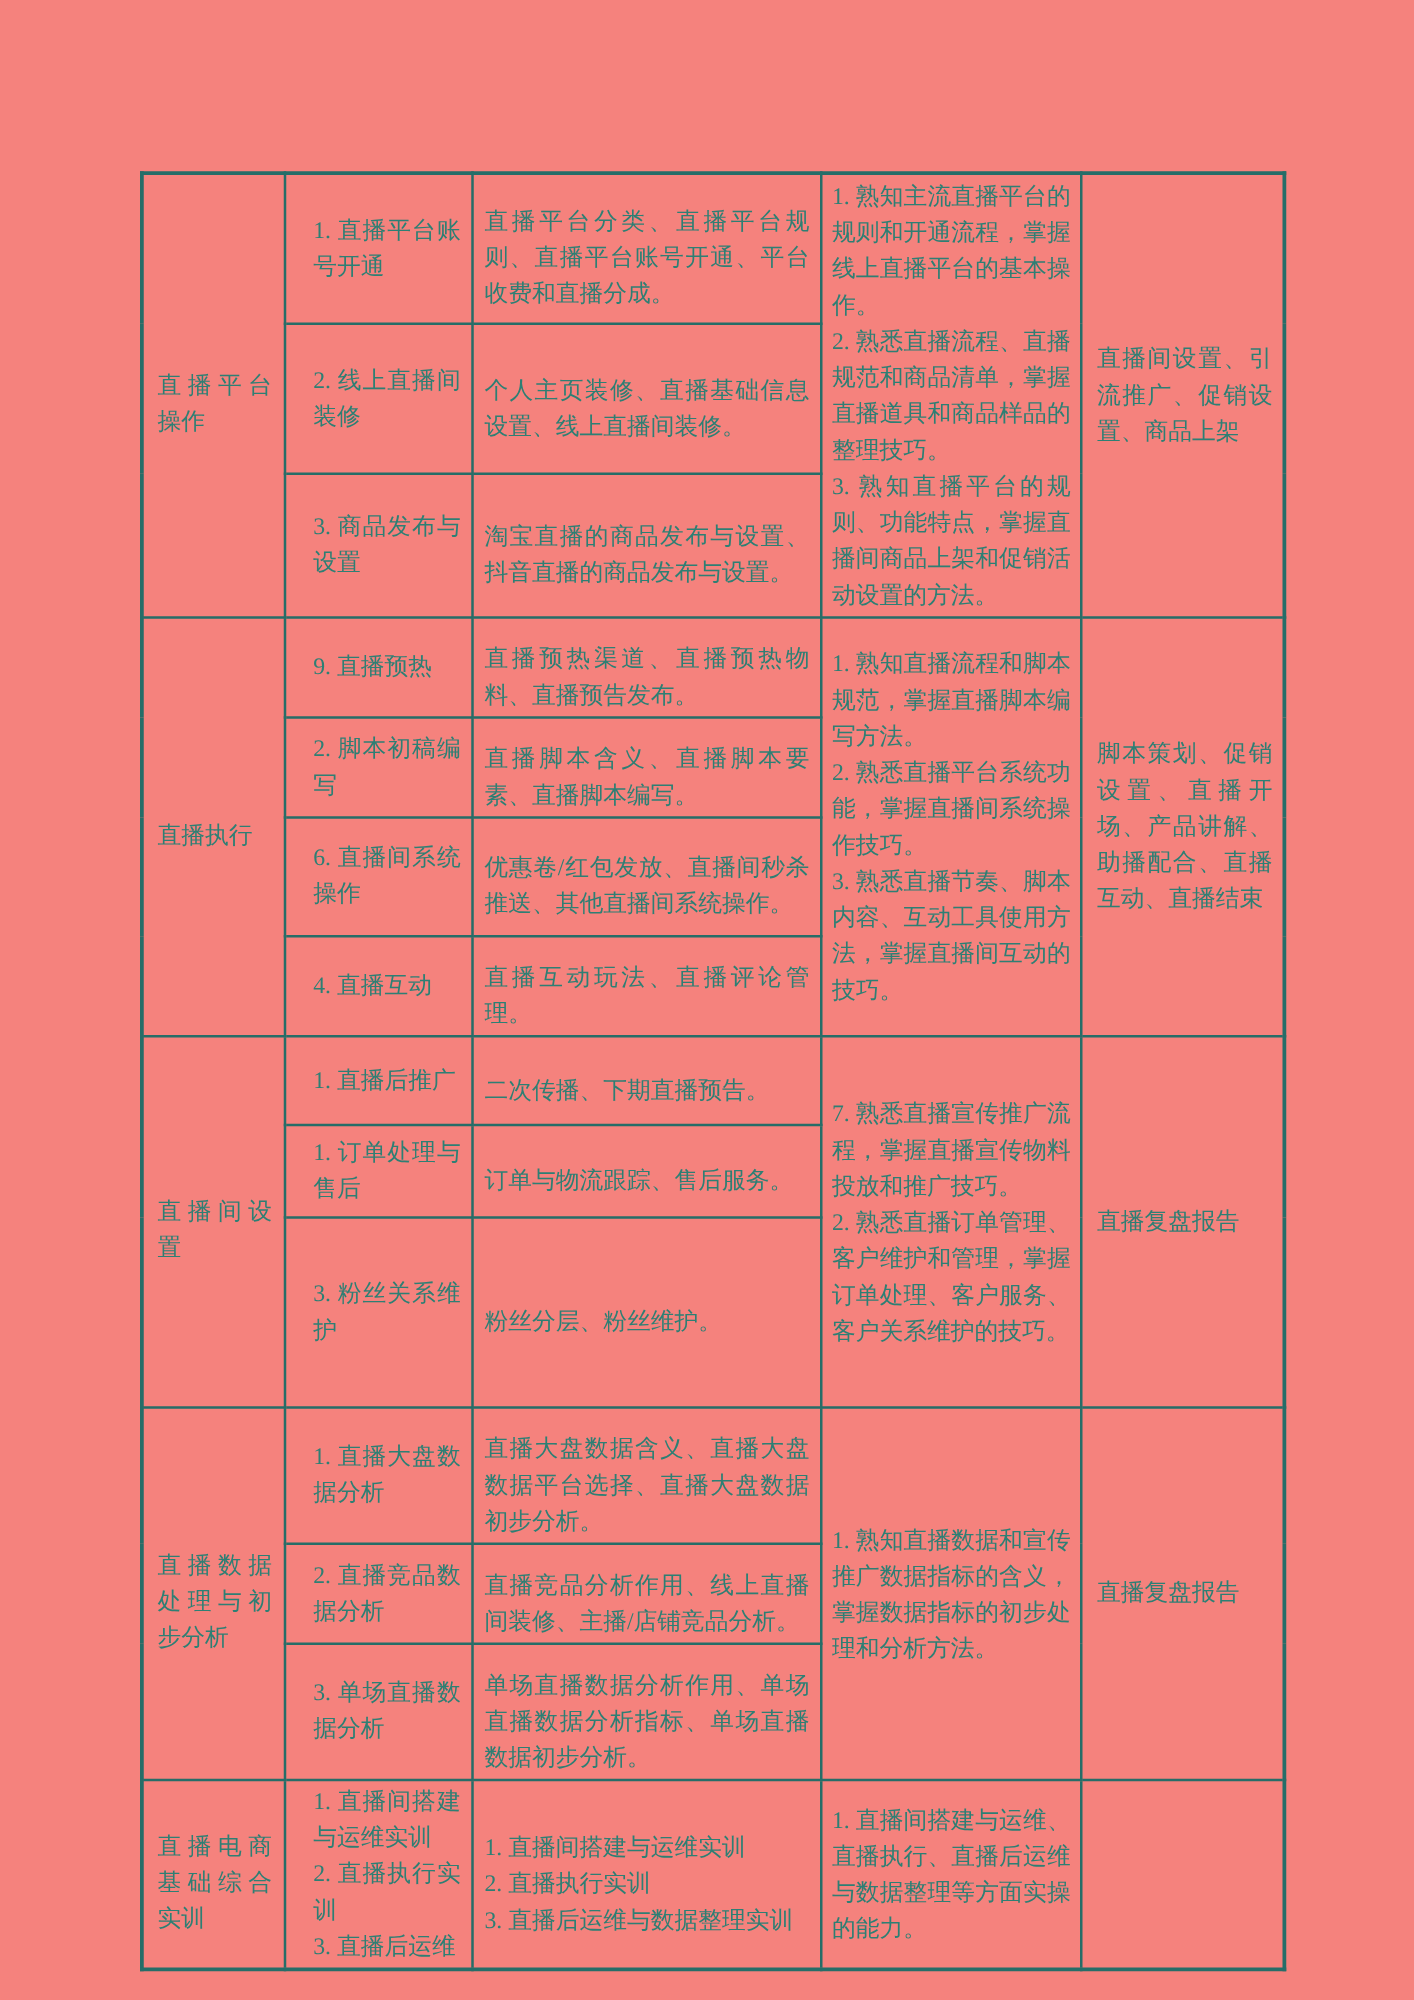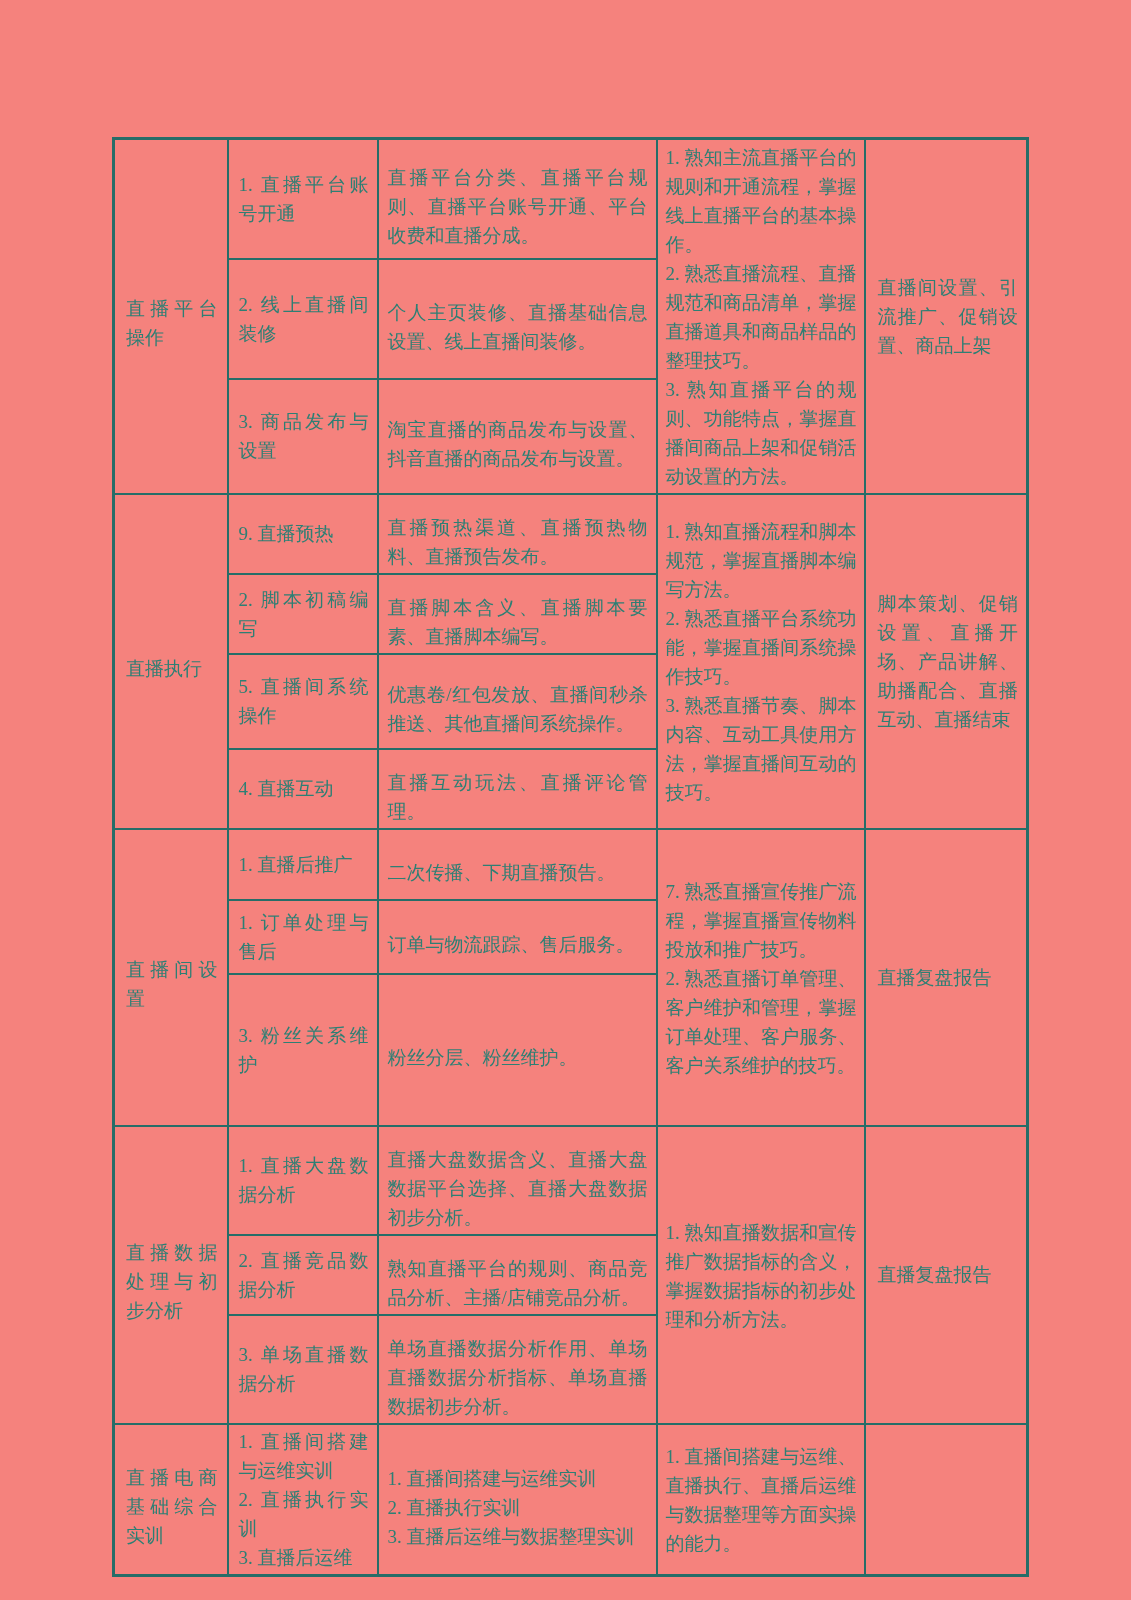--- a/index.html
+++ b/index.html
@@ -40,21 +40,21 @@
     white-space: pre-line;
     text-align: justify;
     text-align-last: left;
     overflow: hidden;
     box-sizing: border-box;
   }
   td.cat {
     padding: 16px 9px 2px 11px;
   }
   td.topic {
-    padding: 2px 8px 2px 10px;
+    padding: 2px 8px 2px 22px;
   }
   td.content {
     padding: 18px 8px 2px 9px;
   }
   td.req {
     padding: 2px 7px 0 8px;
   }
   td.deliv {
     padding: 2px 8px 2px 12px;
     margin-top: 15px;
@@ -99,21 +99,21 @@
         <td class="req" rowspan="4">1. 熟知直播流程和脚本规范，掌握直播脚本编写方法。
 2. 熟悉直播平台系统功能，掌握直播间系统操作技巧。
 3. 熟悉直播节奏、脚本内容、互动工具使用方法，掌握直播间互动的技巧。</td>
         <td class="deliv" rowspan="4">脚本策划、促销设置、直播开场、产品讲解、助播配合、直播互动、直播结束</td>
       </tr>
       <tr style="height:69px">
         <td class="topic">2. 脚本初稿编写</td>
         <td class="content">直播脚本含义、直播脚本要素、直播脚本编写。</td>
       </tr>
       <tr style="height:95px">
-        <td class="topic">5. 直播间系统操作</td>
+        <td class="topic">6. 直播间系统操作</td>
         <td class="content">优惠卷/红包发放、直播间秒杀推送、其他直播间系统操作。</td>
       </tr>
       <tr style="height:62px">
         <td class="topic">4. 直播互动</td>
         <td class="content">直播互动玩法、直播评论管理。</td>
       </tr>
 
       <tr style="height:71px">
         <td class="cat" rowspan="3">直播间设置</td>
         <td class="topic">1. 直播后推广</td>
@@ -133,21 +133,21 @@
 
       <tr style="height:91px">
         <td class="cat" rowspan="3">直播数据处理与初步分析</td>
         <td class="topic">1. 直播大盘数据分析</td>
         <td class="content">直播大盘数据含义、直播大盘数据平台选择、直播大盘数据初步分析。</td>
         <td class="req" rowspan="3">1. 熟知直播数据和宣传推广数据指标的含义，掌握数据指标的初步处理和分析方法。</td>
         <td class="deliv" rowspan="3">直播复盘报告</td>
       </tr>
       <tr style="height:64px">
         <td class="topic">2. 直播竞品数据分析</td>
-        <td class="content">熟知直播平台的规则、商品竞品分析、主播/店铺竞品分析。</td>
+        <td class="content">直播竞品分析作用、线上直播间装修、主播/店铺竞品分析。</td>
       </tr>
       <tr style="height:84px">
         <td class="topic">3. 单场直播数据分析</td>
         <td class="content">单场直播数据分析作用、单场直播数据分析指标、单场直播数据初步分析。</td>
       </tr>
 
       <tr style="height:146px">
         <td class="cat">直播电商基础综合实训</td>
         <td class="topic">1. 直播间搭建与运维实训
 2. 直播执行实训

